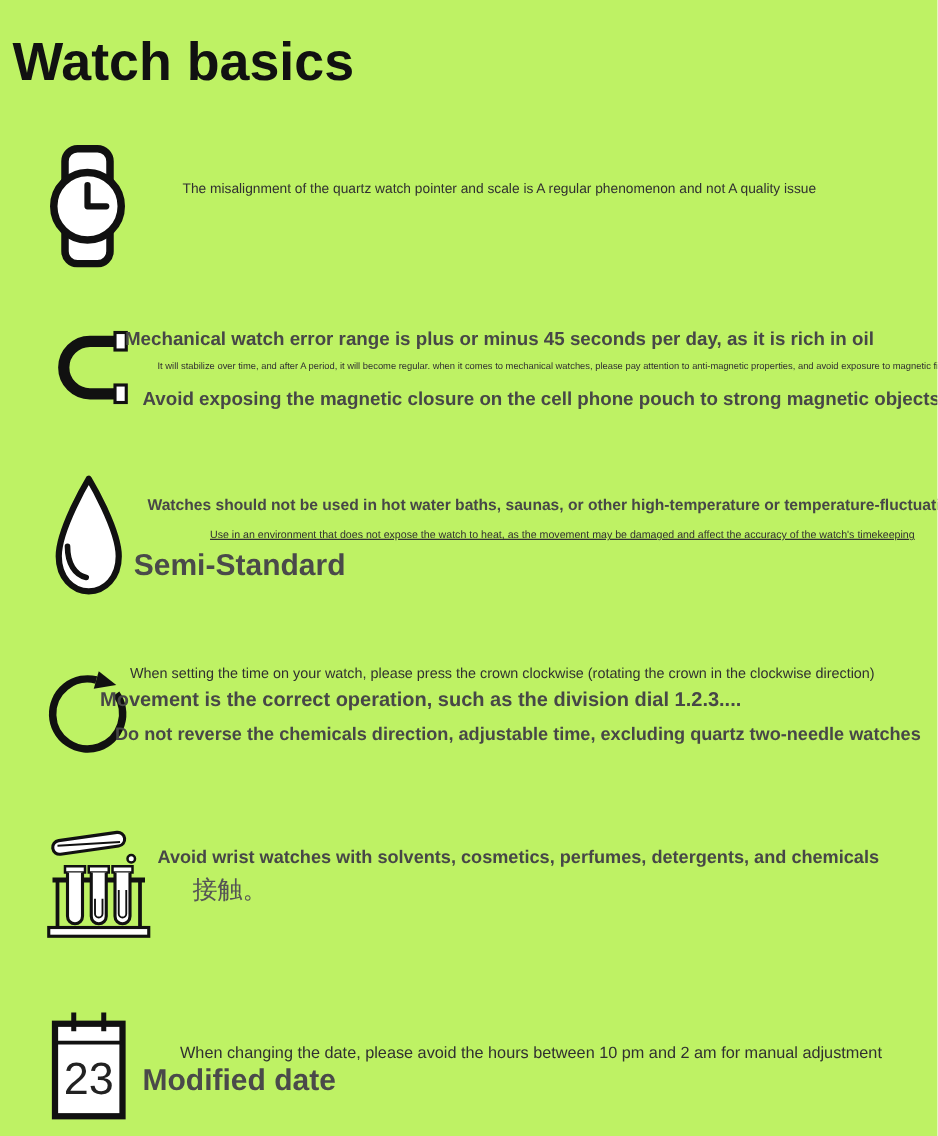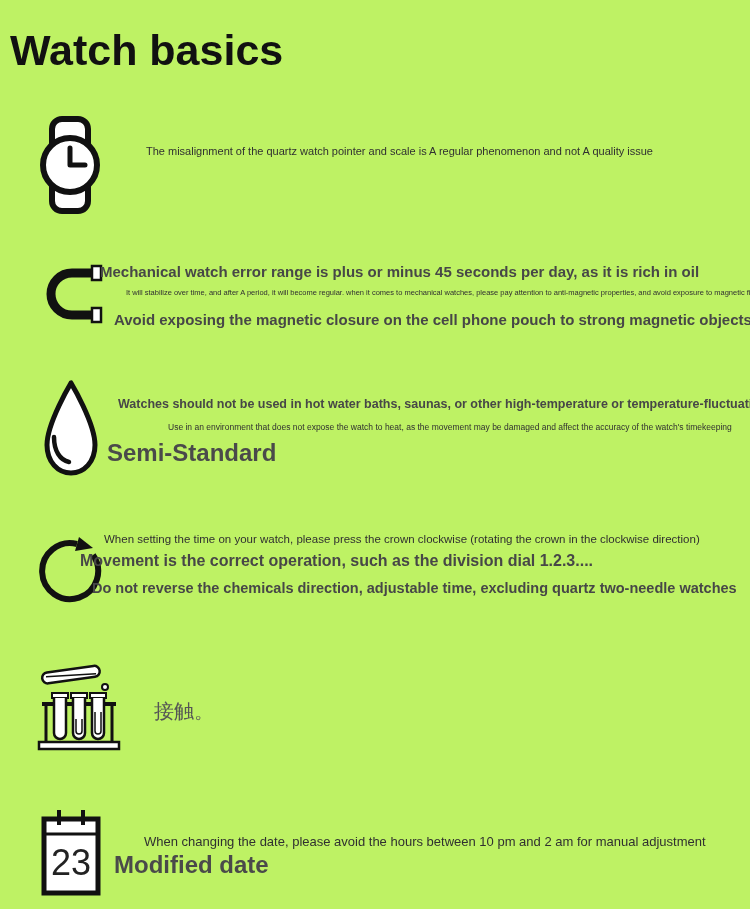--- a/index.html
+++ b/index.html
@@ -51,21 +51,21 @@
     <p class="line t-tiny" style="left:126px;top:33px;">It will stabilize over time, and after A period, it will become regular. when it comes to mechanical watches, please pay attention to anti-magnetic properties, and avoid exposure to magnetic fields</p>
     <p class="line t-bold" style="left:114px;top:56px;font-size:15px;">Avoid exposing the magnetic closure on the cell phone pouch to strong magnetic objects</p>
   </section>
 
   <section class="sec" style="top:375px;height:105px;">
     <svg class="icon" style="left:40px;top:3px;" width="62" height="100" viewBox="0 0 62 100">
       <path d="M31 5 C 31 5 7 45 7 67 C 7 84 18 95 31 95 C 44 95 55 84 55 67 C 55 45 31 5 31 5 Z" fill="#fff" stroke="#111" stroke-width="5" stroke-linejoin="round"></path>
       <path d="M14 59 C 14 73 20 82 29 84" fill="none" stroke="#111" stroke-width="4.5" stroke-linecap="round"></path>
     </svg>
     <p class="line t-bold" style="left:118px;top:22px;font-size:12.5px;">Watches should not be used in hot water baths, saunas, or other high-temperature or temperature-fluctuating environments</p>
-    <p class="line t-small" style="left:168px;top:47px;font-size:8.5px;">Use in an environment that does not expose the watch to heat, as the movement may be damaged and affect the accuracy of the watch's timekeeping</p>
+    <p class="line t-small" style="left:168px;top:47px;font-size:8.5px;text-decoration:underline;">Use in an environment that does not expose the watch to heat, as the movement may be damaged and affect the accuracy of the watch's timekeeping</p>
     <p class="line t-heading" style="left:107px;top:64px;">Semi-Standard</p>
   </section>
 
   <section class="sec" style="top:523px;height:85px;">
     <svg class="icon" style="left:36px;top:4px;" width="72" height="78" viewBox="0 0 72 78">
       <path d="M57 28 A28 28 0 1 1 41 17" fill="none" stroke="#111" stroke-width="6"></path>
       <polygon points="57,21 39,24 43,10" fill="#111"></polygon>
     </svg>
     <p class="line t-small" style="left:104px;top:10px;font-size:11.5px;text-align:center;">When setting the time on your watch, please press the crown clockwise (rotating the crown in the clockwise direction)</p>
     <p class="line t-bold" style="left:80px;top:29px;font-size:16px;text-align:right;">Movement is the correct operation, such as the division dial 1.2.3....</p>
@@ -85,20 +85,21 @@
       <rect x="16" y="46" width="16" height="5" fill="#fff" stroke="#111" stroke-width="2"></rect>
       <path d="M18 51 V86 a6 6 0 0 0 12 0 V51" fill="#fff" stroke="#111" stroke-width="2.5"></path>
       <rect x="35" y="46" width="16" height="5" fill="#fff" stroke="#111" stroke-width="2"></rect>
       <path d="M37 51 V86 a6 6 0 0 0 12 0 V51" fill="#fff" stroke="#111" stroke-width="2.5"></path>
       <path d="M40 72 V84 a3 3 0 0 0 6 0 V72" fill="none" stroke="#111" stroke-width="1.5"></path>
       <rect x="54" y="46" width="16" height="5" fill="#fff" stroke="#111" stroke-width="2"></rect>
       <path d="M56 51 V86 a6 6 0 0 0 12 0 V51" fill="#fff" stroke="#111" stroke-width="2.5"></path>
       <path d="M59 65 V84 a3 3 0 0 0 6 0 V65" fill="none" stroke="#111" stroke-width="1.5"></path>
       <rect x="3" y="95" width="80" height="7" fill="#fff" stroke="#111" stroke-width="2.5"></rect>
     </svg>
+    <p class="line t-bold" style="left:126px;top:35px;font-size:14.5px;">Avoid wrist watches with solvents, cosmetics, perfumes, detergents, and chemicals</p>
     <p class="line t-cjk" style="left:154px;top:55px;">接触。</p>
   </section>
 
   <section class="sec" style="top:804px;height:95px;">
     <svg class="icon" style="left:40px;top:3px;" width="62" height="92" viewBox="0 0 62 92">
       <rect x="4" y="12" width="54" height="74" fill="#fff" stroke="#111" stroke-width="5"></rect>
       <line x1="4" y1="27" x2="58" y2="27" stroke="#111" stroke-width="3"></line>
       <line x1="19" y1="3" x2="19" y2="18" stroke="#111" stroke-width="4"></line>
       <line x1="43" y1="3" x2="43" y2="18" stroke="#111" stroke-width="4"></line>
       <text x="31" y="68" text-anchor="middle" font-size="36" fill="#222" font-family="Liberation Sans, sans-serif">23</text>

